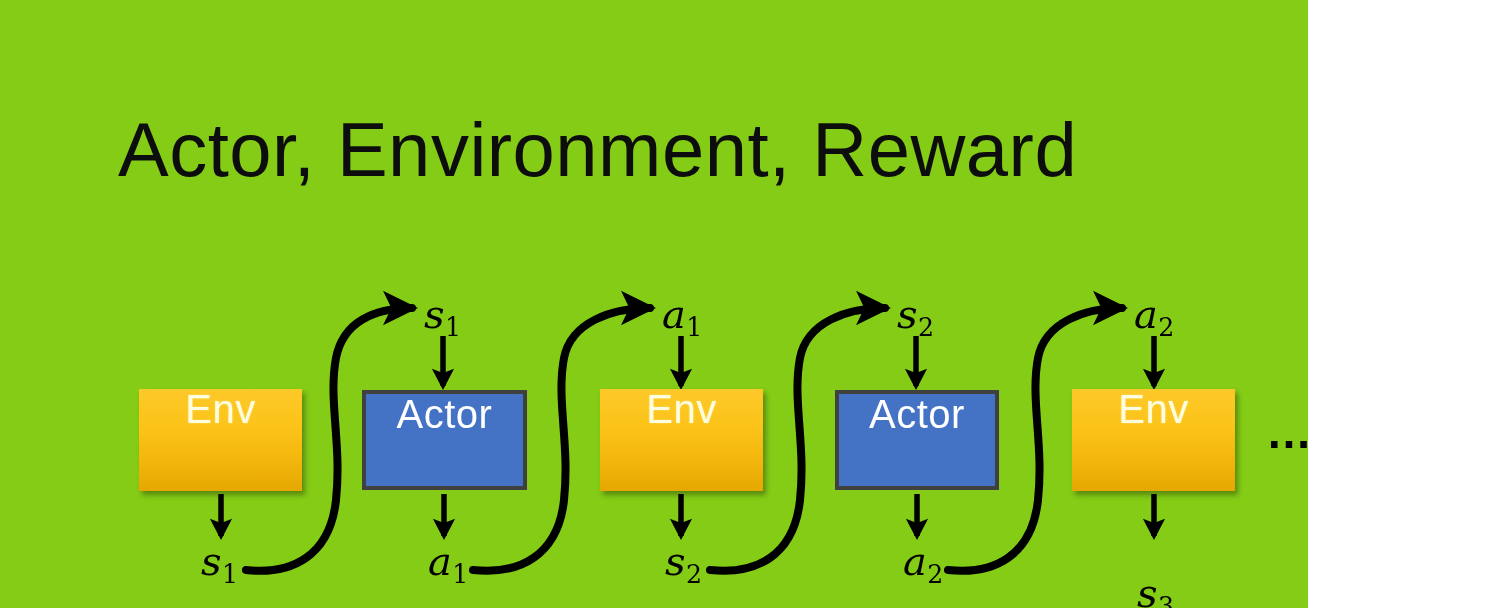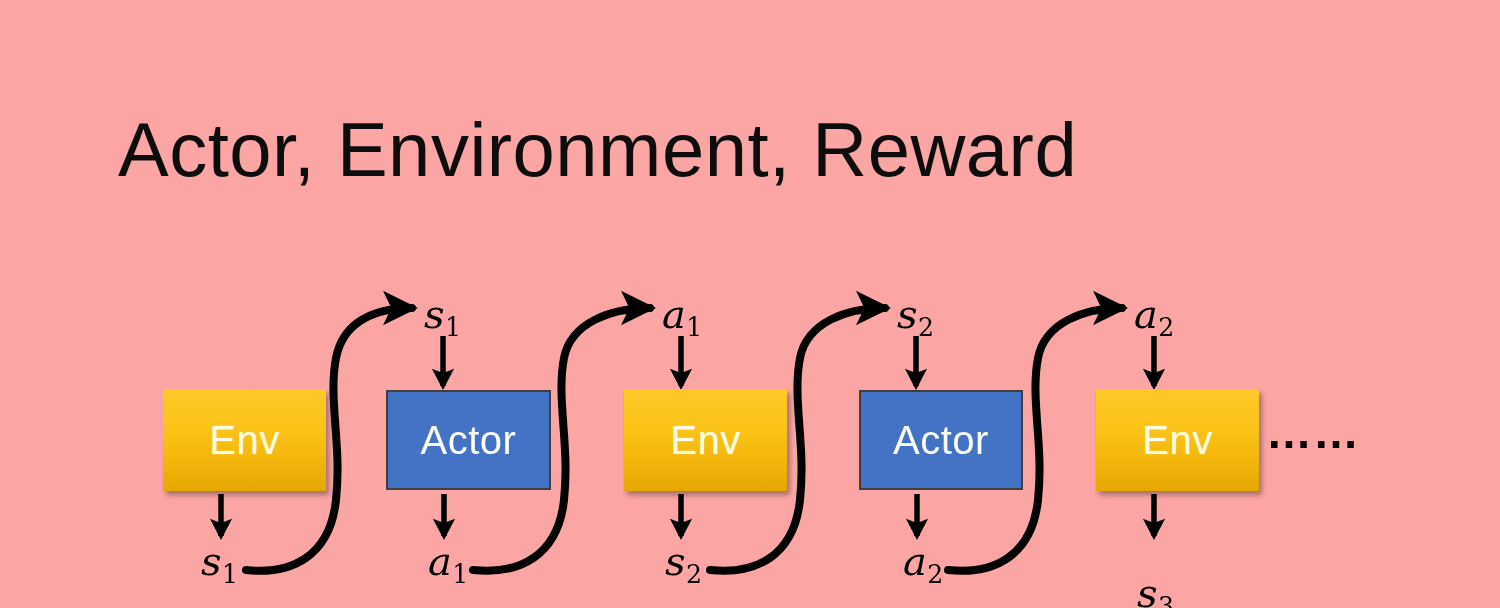--- a/index.html
+++ b/index.html
@@ -5,23 +5,23 @@
   html, body {
     margin: 0;
     padding: 0;
     background: #ffffff;
   }
   body {
     font-family: "Liberation Sans", sans-serif;
   }
   #slide {
     position: relative;
-    width: 1500px;
+    width: 1308px;
     height: 608px;
-    background: #fca5a5;
+    background: #84cc16;
     overflow: hidden;
   }
 
   
   #slide-title {
     position: absolute;
     left: 118px;
     top: 112px;
     font-family: "Liberation Sans", sans-serif;
     font-size: 76px;
@@ -46,45 +46,44 @@
     top: 0;
     width: 1500px;
     height: 608px;
     overflow: visible;
   }
 
   
   .node-box {
     position: absolute;
     display: flex;
-    align-items: center;
+    align-items: flex-start;
     justify-content: center;
     box-sizing: border-box;
-    margin-left: 24px;
   }
   .node-box .node-label {
     font-family: "Liberation Sans", sans-serif;
     font-size: 40px;
     font-weight: 400;
     line-height: 1;
     letter-spacing: 0.5px;
     user-select: none;
   }
   .node-env {
     background: linear-gradient(180deg, #fdc829 0%, #fcc419 36%, #f2b50b 72%, #e5a702 100%);
     border: none;
     box-shadow: 3px 4px 5px rgba(0,0,0,0.33);
   }
   .node-env .node-label {
     color: #fffde0;
     text-shadow: 0 0 2px rgba(255,255,200,0.5);
   }
   .node-actor {
     background: #4472c4;
-    border: 2px solid #404040;
+    border: 4px solid #404040;
     box-shadow: none;
   }
   .node-actor .node-label {
     color: #ffffff;
   }
 
   
   .var-label {
     position: absolute;
     font-family: "DejaVu Serif", serif;

